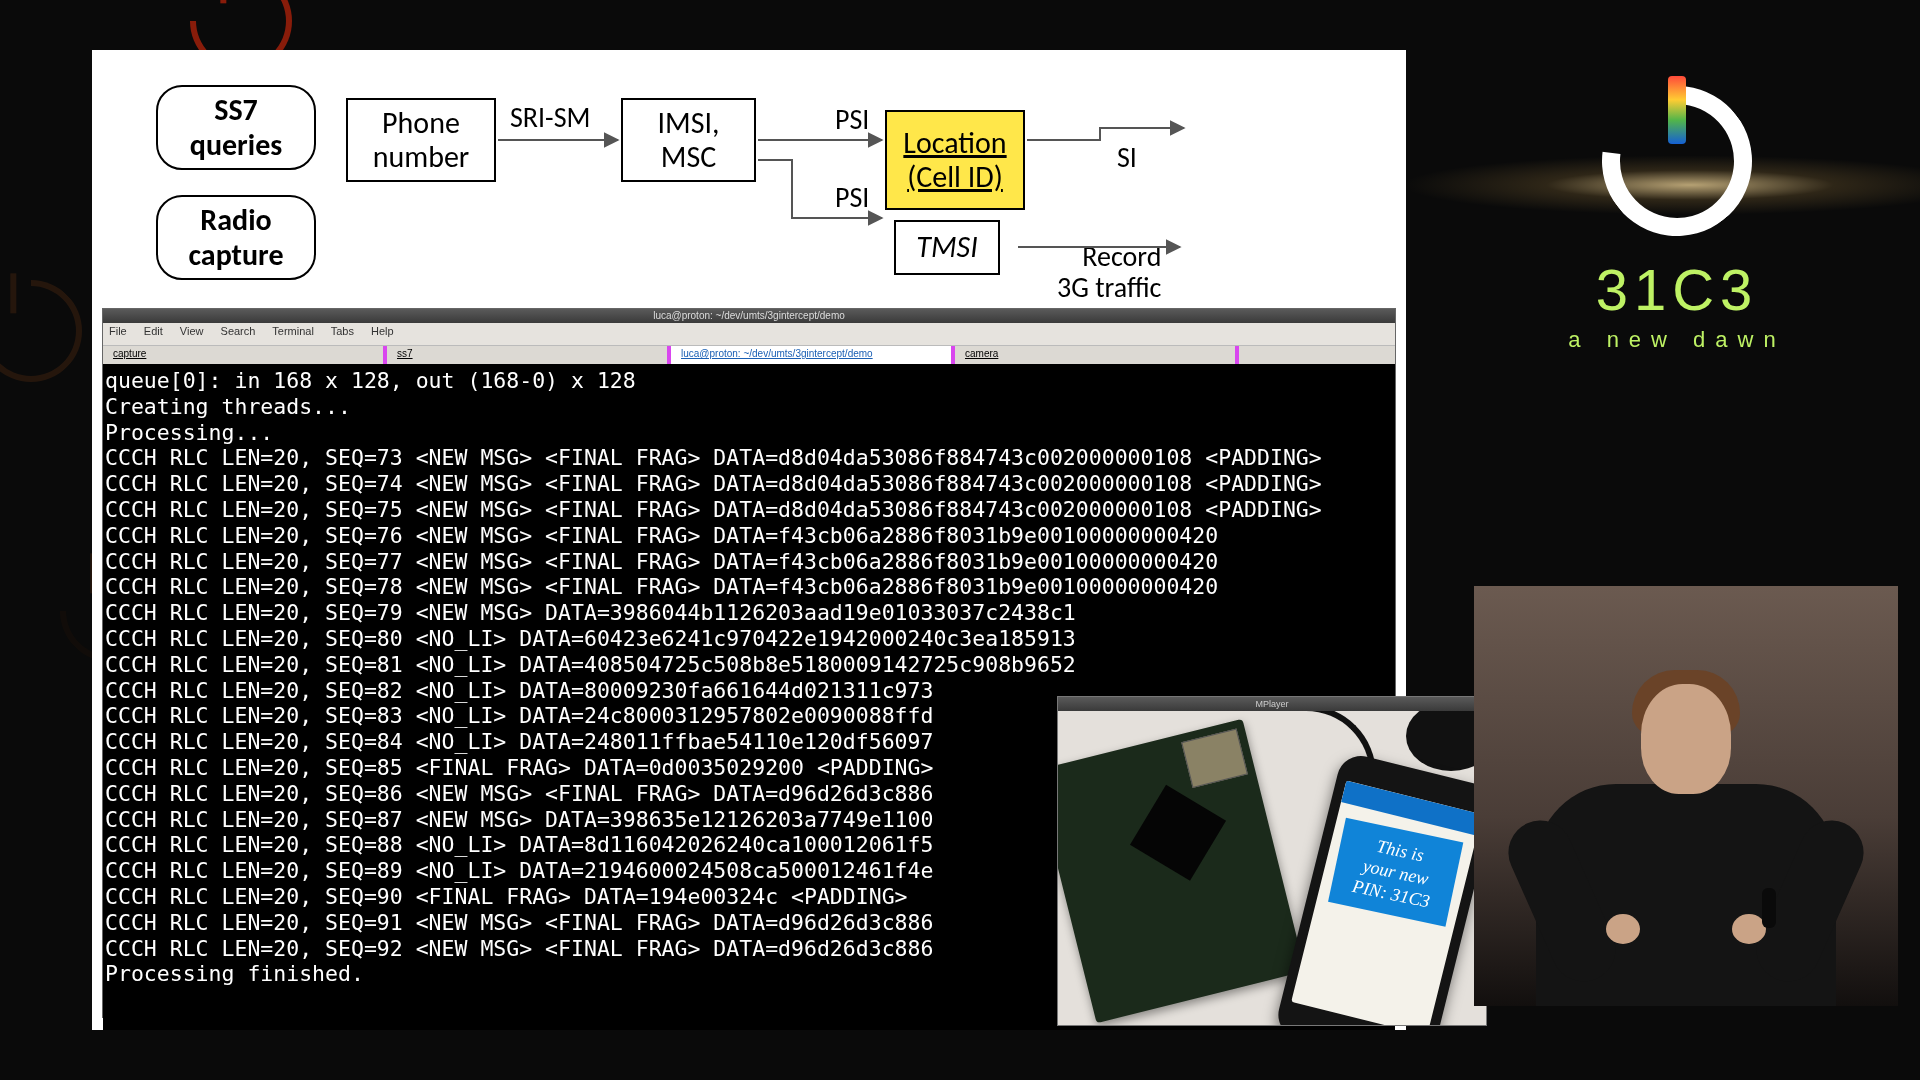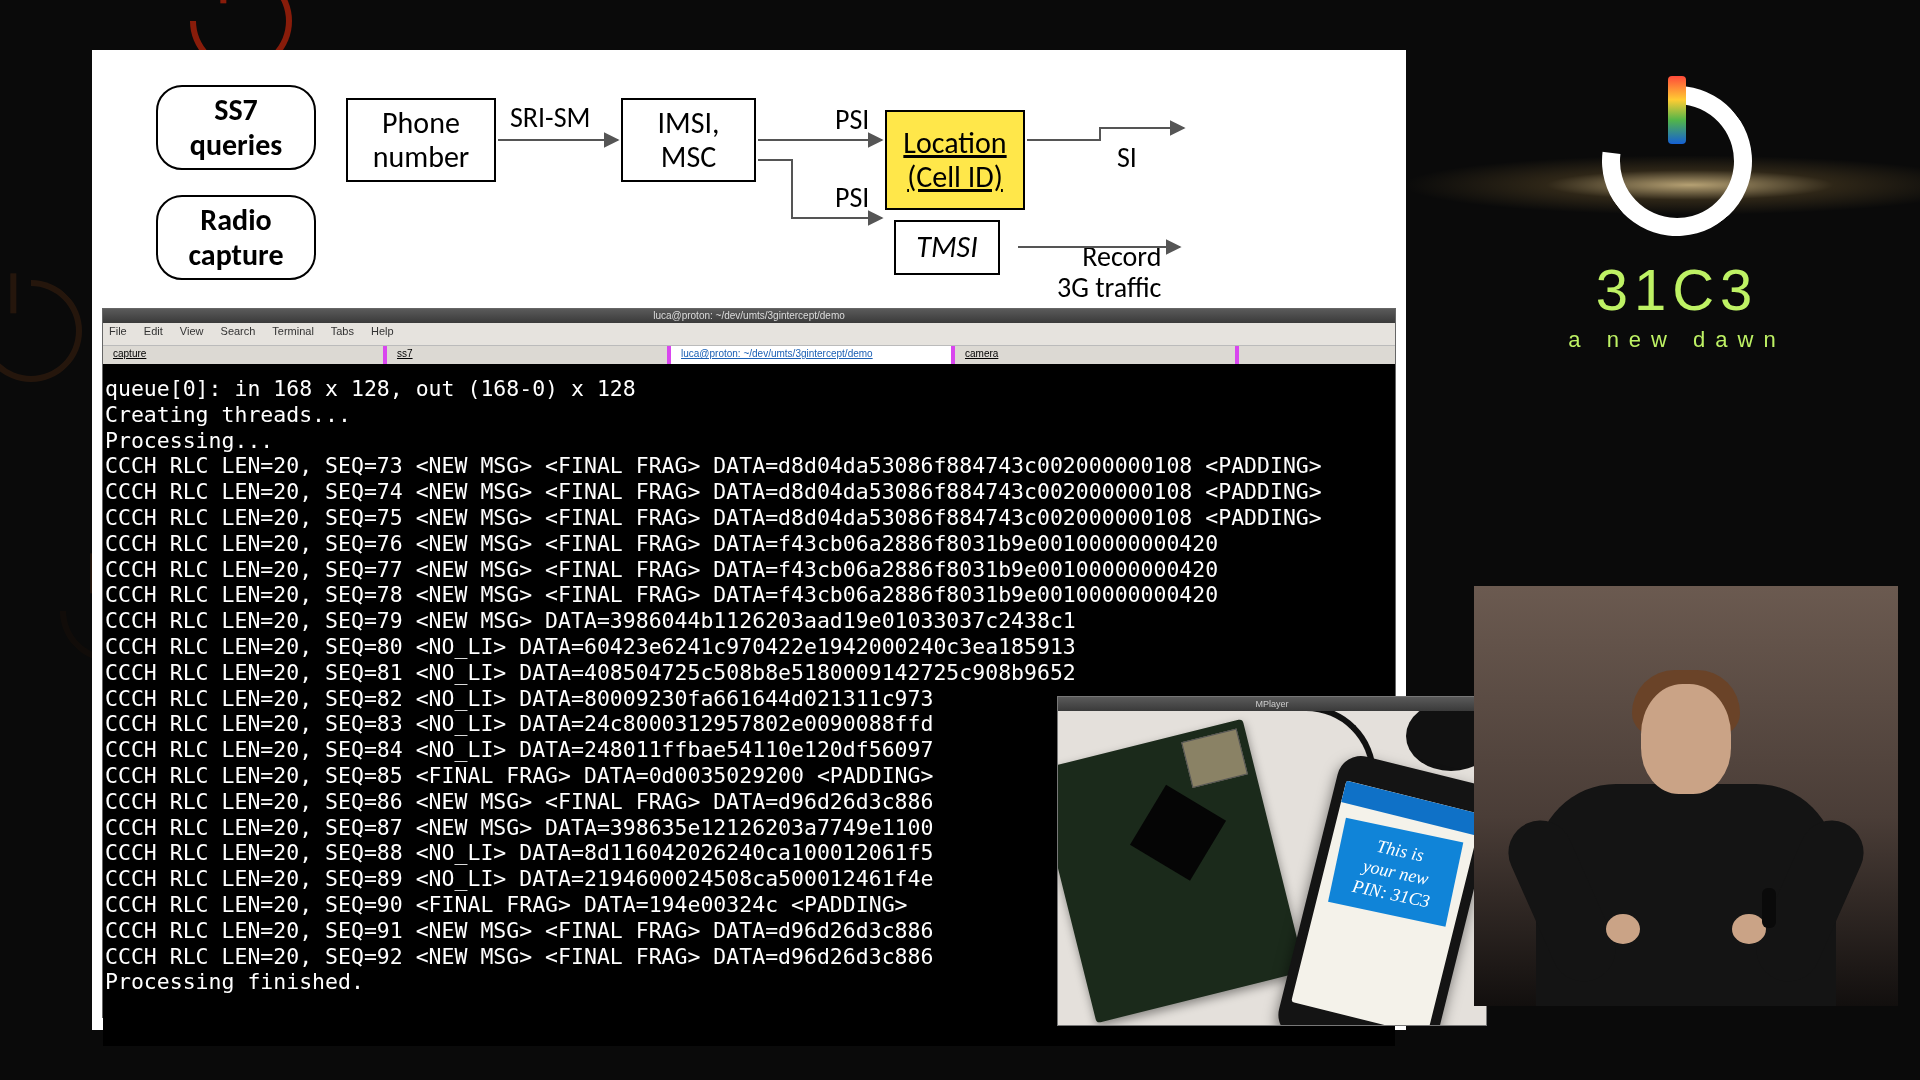--- a/index.html
+++ b/index.html
@@ -123,21 +123,21 @@
     text-decoration:underline;
   }
   .term-tabs .active { background:#fff; color:#1a5fb4;}
   .term-body{
     background:#000;
     color:#fff;
     font-family:"DejaVu Sans Mono","Liberation Mono",Consolas,monospace;
     font-size:21.5px;
     line-height:25.8px;
     white-space:pre;
-    padding:12px 2px;
+    padding:4px 2px;
     overflow:hidden;
     height:calc(100% - 50px);
   }
 
   
   .player {
     position:absolute;
     left:965px;
     top:646px;
     width:430px;

